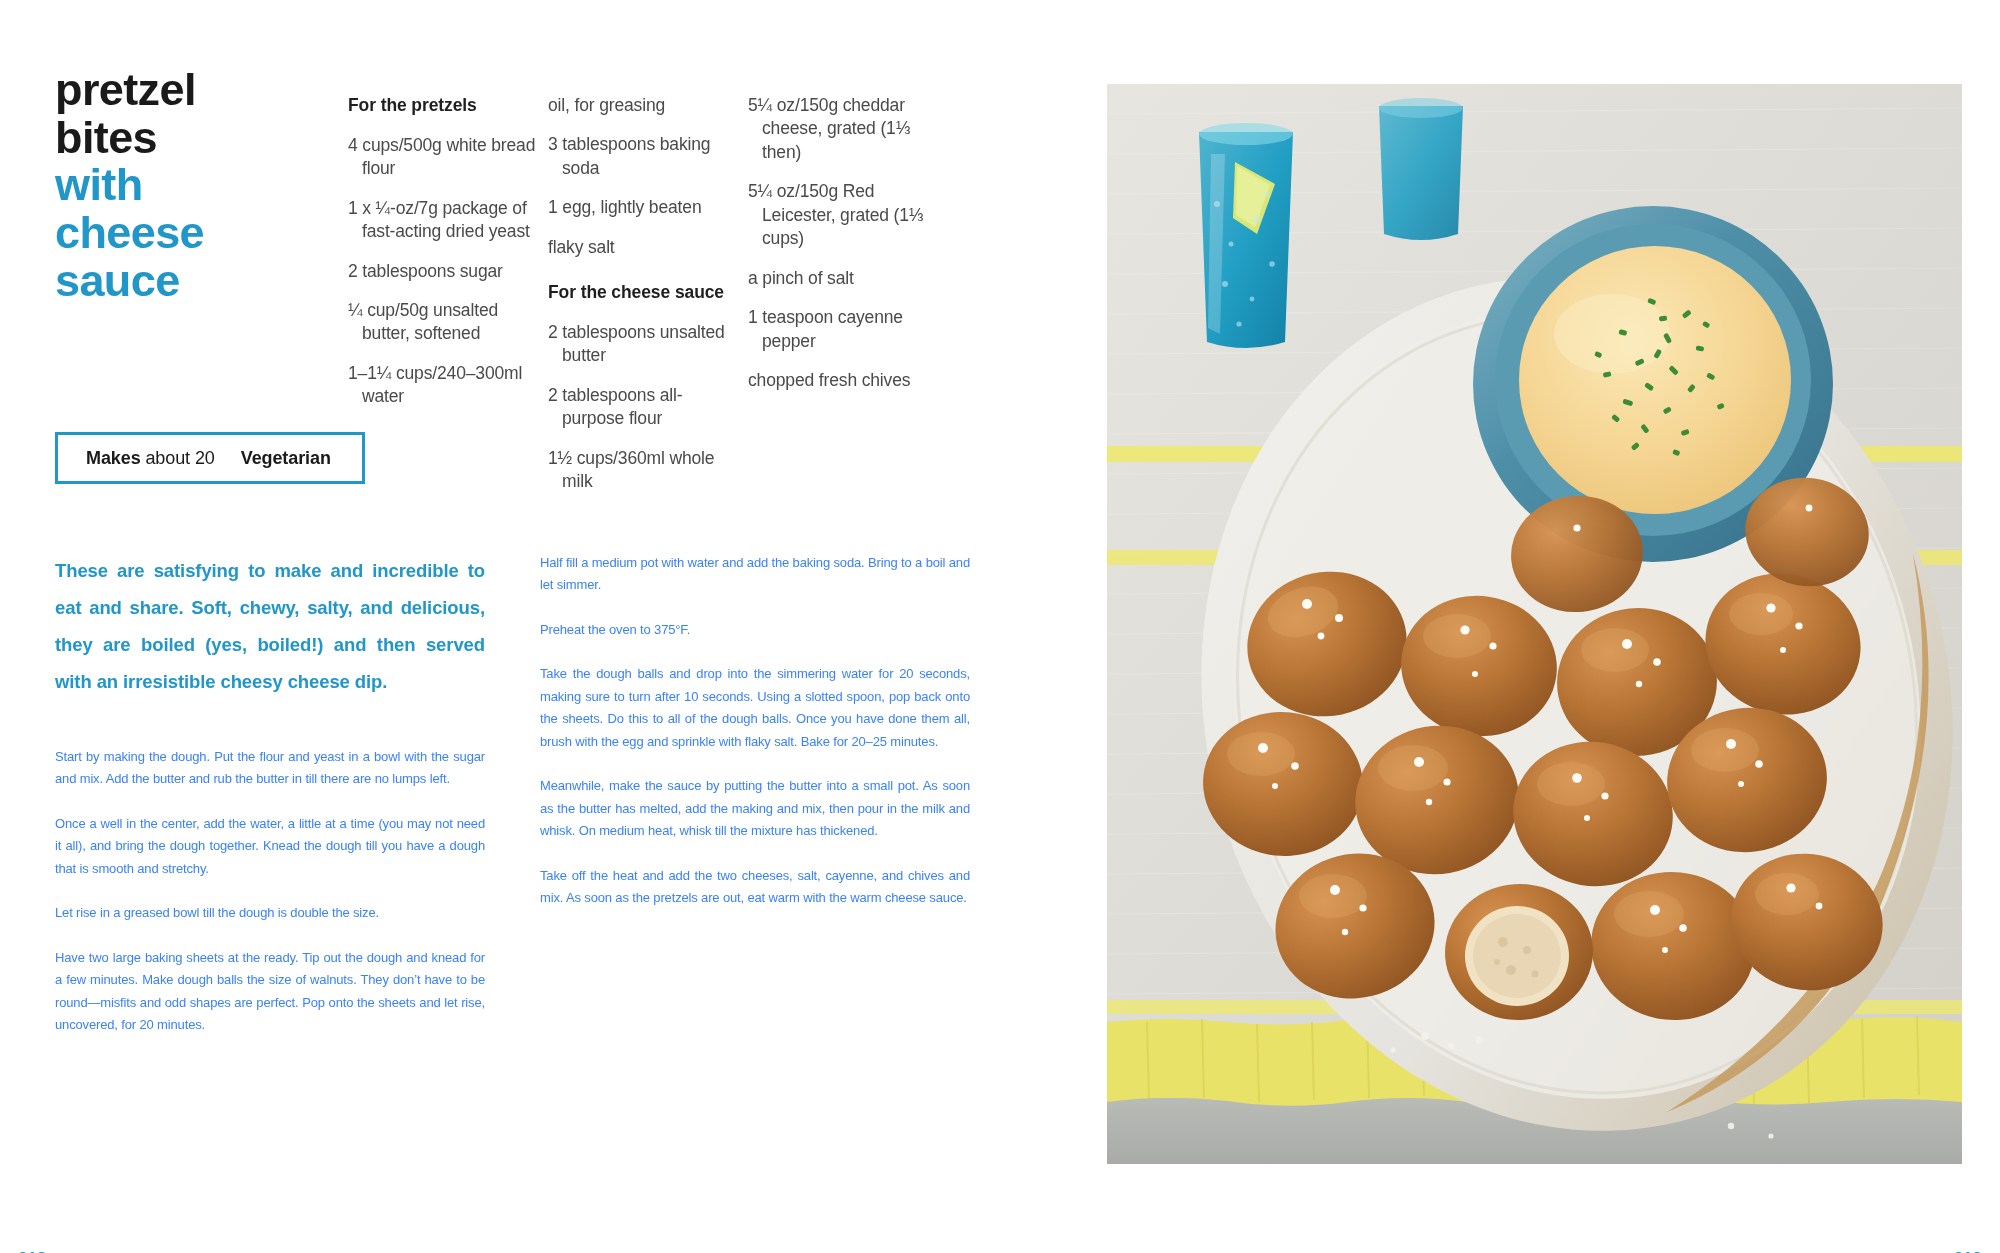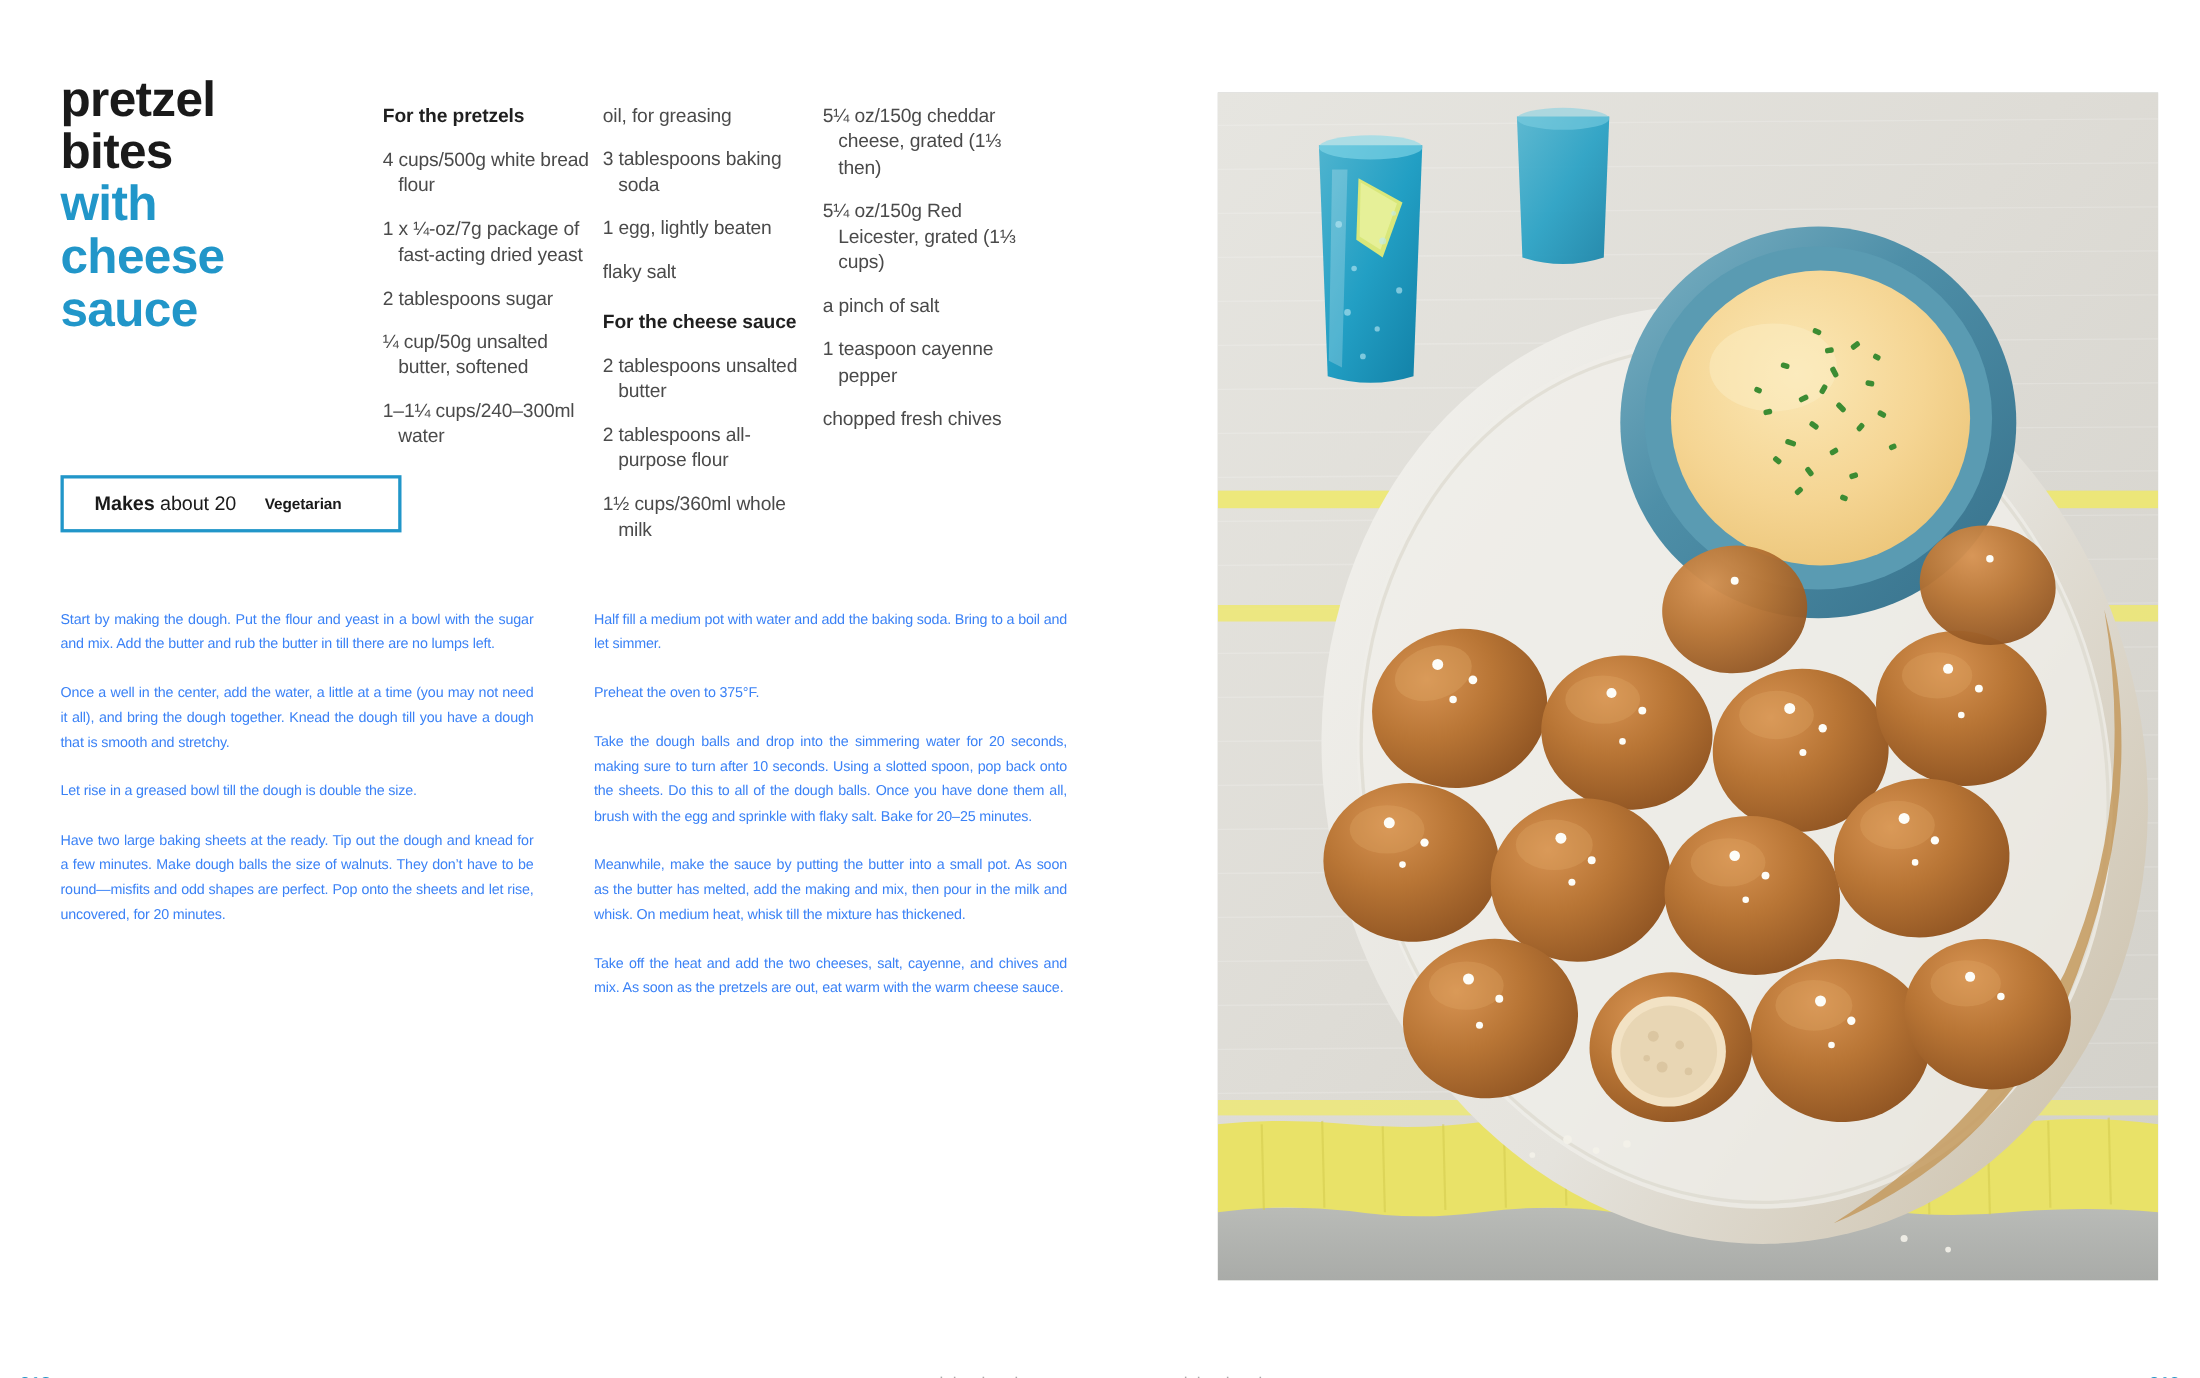--- a/index.html
+++ b/index.html
@@ -89,21 +89,21 @@
     padding-left: 28px;
     gap: 26px;
   }
   .makes-text {
     font-size: 18px;
     color: #1a1a1a;
     letter-spacing: -0.1px;
   }
   .makes-text b { font-weight: 700; }
   .veg-text {
-    font-size: 14px;
+    font-size: 18px;
     font-weight: 700;
     color: #1a1a1a;
     letter-spacing: -0.1px;
   }
 
   
   .body-cols {
     position: absolute;
     left: 55px;
     top: 508px;
@@ -218,20 +218,21 @@
 
     <div class="makes-box">
       <div class="makes-text">
         <b>Makes</b><span> </span><span>about 20</span>
       </div>
       <div class="veg-text">Vegetarian</div>
     </div>
 
     <div class="body-cols">
       <div class="body-col">
+        <p class="intro-para">These are satisfying to make and incredible to eat and share. Soft, chewy, salty, and delicious, they are boiled (yes, boiled!) and then served with an irresistible cheesy cheese dip.</p>
         <p class="body-para">Start by making the dough. Put the flour and yeast in a bowl with the sugar and mix. Add the butter and rub the butter in till there are no lumps left.</p>
         <p class="body-para">Once a well in the center, add the water, a little at a time (you may not need it all), and bring the dough together. Knead the dough till you have a dough that is smooth and stretchy.</p>
         <p class="body-para">Let rise in a greased bowl till the dough is double the size.</p>
         <p class="body-para">Have two large baking sheets at the ready. Tip out the dough and knead for a few minutes. Make dough balls the size of walnuts. They don’t have to be round—misfits and odd shapes are perfect. Pop onto the sheets and let rise, uncovered, for 20 minutes.</p>
       </div>
       <div class="body-col">
         <p class="body-para">Half fill a medium pot with water and add the baking soda. Bring to a boil and let simmer.</p>
         <p class="body-para">Preheat the oven to 375°F.</p>
         <p class="body-para">Take the dough balls and drop into the simmering water for 20 seconds, making sure to turn after 10 seconds. Using a slotted spoon, pop back onto the sheets. Do this to all of the dough balls. Once you have done them all, brush with the egg and sprinkle with flaky salt. Bake for 20–25 minutes.</p>
         <p class="body-para">Meanwhile, make the sauce by putting the butter into a small pot. As soon as the butter has melted, add the making and mix, then pour in the milk and whisk. On medium heat, whisk till the mixture has thickened.</p>

